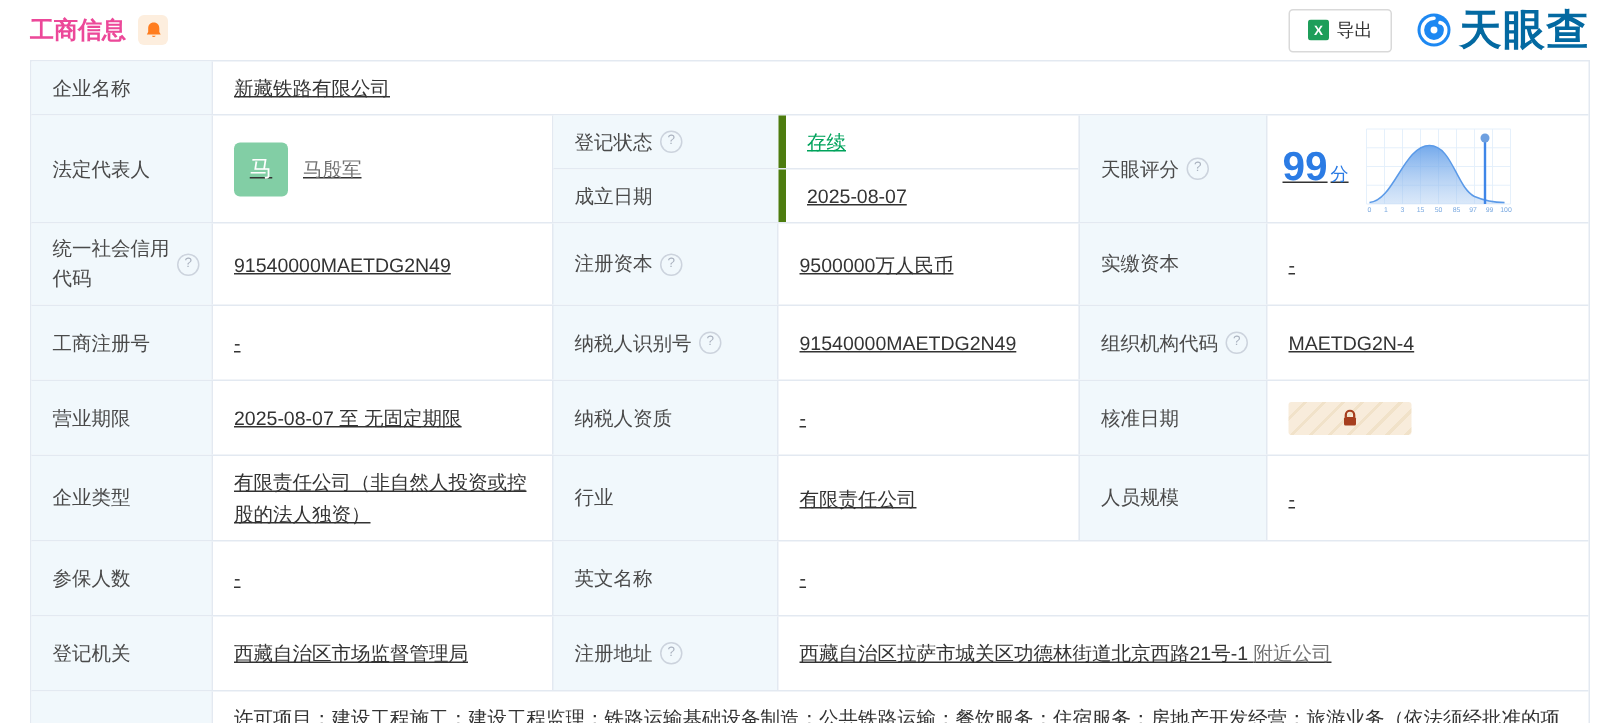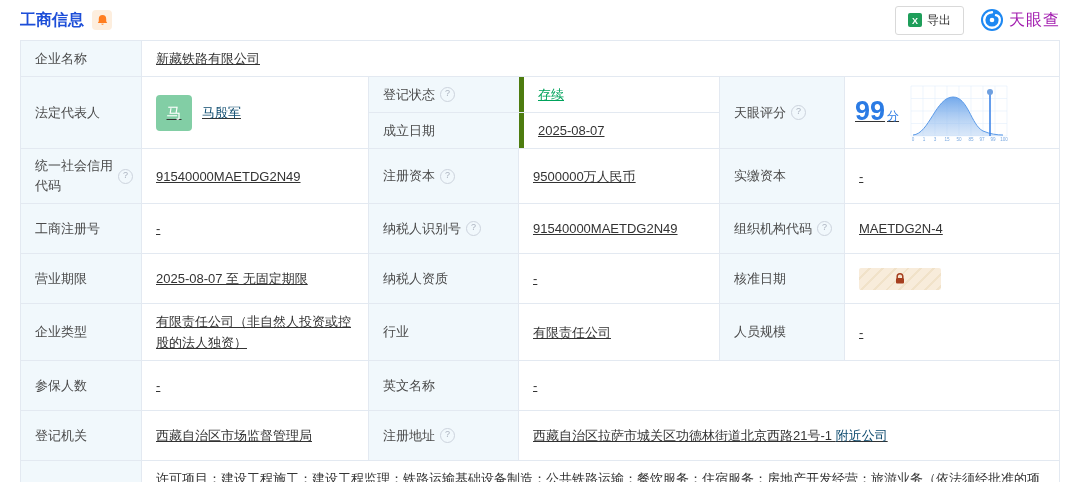--- a/index.html
+++ b/index.html
@@ -1,43 +1,43 @@
 <!DOCTYPE html>
 <html><head>
 <meta charset="utf-8">
 <style>
   html,body{margin:0;padding:0;background:#fff;}
   body{width:1080px;font-family:"Liberation Sans","DejaVu Sans",sans-serif;color:#333;-webkit-font-smoothing:antialiased;}
   .wrap{width:1040px;margin:0 auto;}
   
   .hdr{height:40px;display:flex;align-items:center;}
-  .hdr-title{font-size:16px;font-weight:bold;color:#1d4ed8;}
+  .hdr-title{font-size:16px;font-weight:bold;color:#ec4899;}
   .bell-wrap{width:20px;height:20px;border-radius:4px;background:#fdeede;display:flex;align-items:center;justify-content:center;margin-left:8px;cursor:pointer;}
   .hdr-right{margin-left:auto;display:flex;align-items:center;gap:16px;}
   .export-btn{display:flex;align-items:center;gap:5px;border:1px solid #d9d9d9;border-radius:3px;background:#fff;padding:5px 12px;font-size:12px;color:#333;cursor:pointer;}
   .logo{display:flex;align-items:center;gap:5px;}
-  .logo-text{font-size:16px;font-weight:normal;color:#a21caf;letter-spacing:1px;}
+  .logo-text{font-size:28px;font-weight:bold;color:#0369a1;letter-spacing:1px;}
   
   .tbl{border:1px solid #e3e9f1;font-size:13px;}
   .row{display:grid;}
   .row + .row{border-top:1px solid #e3e9f1;}
   .row > * + *{border-left:1px solid #e3e9f1;}
   .cols-std{grid-template-columns:120px 227px 150px 201px 125px 217px;}
   .cols-span{grid-template-columns:120px 1fr;}
   .cols-half{grid-template-columns:120px 227px 150px 1fr;}
   .cols-rep{grid-template-columns:120px 227px 351px 125px 217px;}
   .lbl{background:#f1f8fc;color:#4a4a4a;display:flex;align-items:center;padding:7px 8px 7px 14px;line-height:20px;}
   .val{display:flex;align-items:center;padding:7px 14px;line-height:21px;color:#333;flex-wrap:wrap;text-decoration:underline;}
   .q{width:13px;height:13px;border:1px solid #ccd3dd;border-radius:50%;color:#aab2bf;font-size:9px;line-height:11px;text-align:center;margin-left:5px;flex:0 0 auto;cursor:pointer;}
   .nested{display:flex;flex-direction:column;}
   .subrow{display:grid;grid-template-columns:150px 201px;flex:1;}
   .subrow + .subrow{border-top:1px solid #e3e9f1;}
   .subrow > * + *{border-left:5px solid #4d7c0f;}
   .mh34{min-height:34px;} .mh35 > *{min-height:35px;} .mh48{min-height:48px;} .mh70{min-height:70px;}
-  .link{color:#0c4a6e;cursor:pointer;text-decoration:none;}
+  .link{color:#737373;cursor:pointer;text-decoration:none;}
   .avatar{width:36px;height:36px;border-radius:4px;background:#82cea5;color:#fff;font-size:15px;display:flex;align-items:center;justify-content:center;margin-right:10px;cursor:pointer;flex:0 0 auto;}
   .status-ok{color:#00a35c;}
   .score-cell{display:flex;align-items:center;gap:10px;padding:4px 10px;}
   .score-num{font-size:27px;font-weight:bold;color:#2b7be4;line-height:1;}
   .score-unit{font-size:12px;color:#2b7be4;margin-left:2px;}
   .locked{width:82px;height:22px;border-radius:2px;display:flex;align-items:center;justify-content:center;cursor:pointer;
     background:repeating-linear-gradient(135deg,#f8ecdb 0 7px,#f1e2c9 7px 9px);}
   .scope-val{align-items:flex-start;}
 </style>
 </head>

